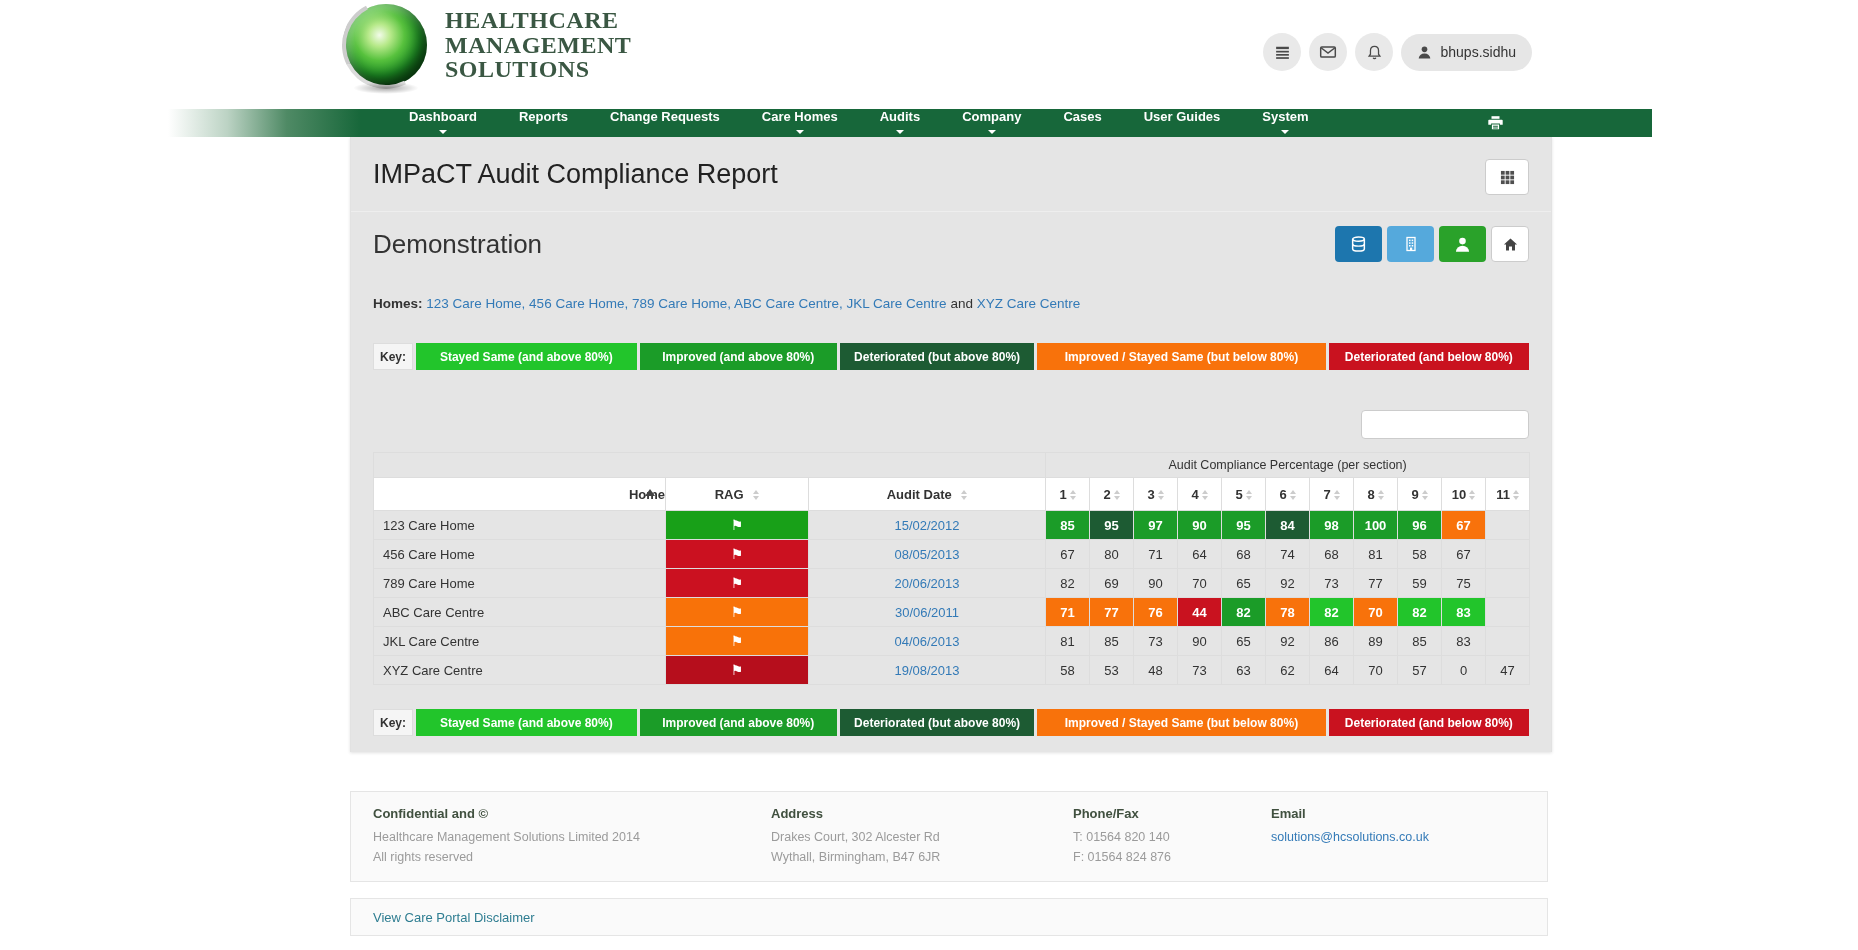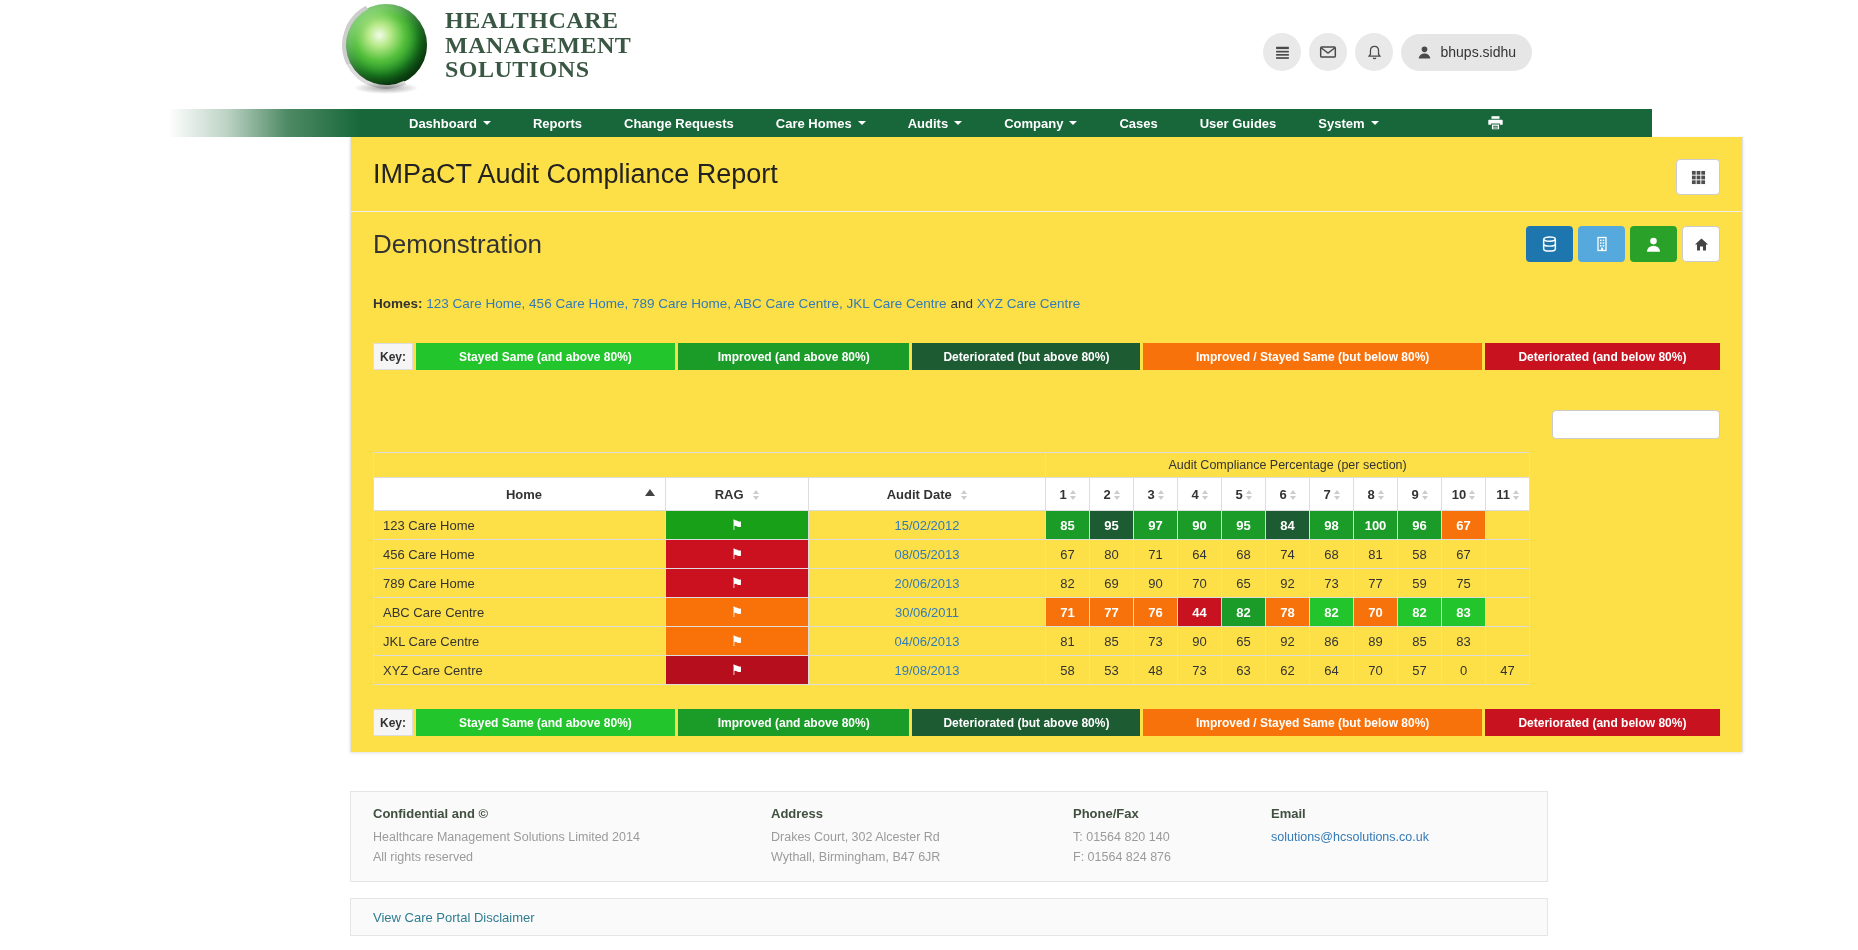--- a/index.html
+++ b/index.html
@@ -24,28 +24,28 @@
     display:flex; align-items:center; justify-content:center; cursor:pointer; }
   .user-pill { height:37px; border-radius:19px; background:#e6e6e6; padding:0 16px;
     display:flex; align-items:center; gap:8px; font-size:14px; color:#333; cursor:pointer; }
 
   
   .navbar { position:relative; margin:9px 0 0 168px; width:1484px; height:28px;
     display:flex; align-items:center;
     background:linear-gradient(90deg, #ffffff 0%, #bcd3c4 4%, #4f8a65 8%, var(--nav-green,#17673a) 13%, var(--nav-green,#17673a) 100%); }
   .nav-menu { display:flex; margin-left:220px; }
   .nav-item { display:flex; align-items:center; gap:6px; padding:0 21px; color:#fff;
-    font-size:13px; font-weight:bold; cursor:pointer; height:28px; }
+    font-size:13px; font-weight:bold; cursor:pointer; height:28px;flex-direction:column; }
   .caret { width:0; height:0; border-left:4px solid transparent; border-right:4px solid transparent;
     border-top:4px solid #fff; }
   .nav-print { position:absolute; right:148px; top:50%; transform:translateY(-50%); cursor:pointer;
     display:flex; align-items:center; }
 
   
-  .card { margin-left:350px; width:1393px; background:#fde047; padding:22px 22px 16px;
+  .card { margin-left:350px; width:1202px; background:#e5e5e5; padding:22px 22px 16px;
     border-left:1px solid #e2e2e2; border-right:1px solid #e2e2e2;
     box-shadow:0 1px 3px rgba(0,0,0,.12); }
   .title-row { display:flex; justify-content:space-between; align-items:flex-start; }
   .page-title { font-size:27px; font-weight:400; color:#222; }
   .sq-btn { width:44px; height:36px; border:1px solid #ccc; border-radius:4px; background:#fff;
     display:flex; align-items:center; justify-content:center; cursor:pointer; }
   .card-hr { border:none; border-top:1px solid #eee; margin:16px -22px 14px; }
   .section-row { display:flex; justify-content:space-between; align-items:center; }
   .section-title { font-size:26px; font-weight:400; color:#333; }
   .btn-group { display:flex; gap:5px; }
@@ -72,21 +72,21 @@
   .search-input { width:168px; height:29px; border:1px solid #ccc; border-radius:4px; padding:0 8px;
     font-size:13px; outline:none; }
 
   
   .audit-table { border-collapse:collapse; margin-top:13px; width:1156px; table-layout:fixed;
     font-size:13px; }
   .audit-table th, .audit-table td { border:1px solid #ddd; }
   .group-blank { border:1px solid #ddd; height:25px; }
   .group-head { text-align:center; font-weight:normal; font-size:12.5px; color:#333; }
   .hdr-row th { height:33px; font-size:13px; color:#333; background:#fff; cursor:pointer; }
-  .home-th { text-align:center; padding-left:9px; position:relative; }
+  .home-th { text-align:right; padding-left:9px; position:relative; }
   .asc-arrow { position:absolute; right:10px; top:11px; width:0; height:0;
     border-left:5px solid transparent; border-right:5px solid transparent; border-bottom:7px solid #444; }
   .sortset { display:inline-flex; flex-direction:column; gap:2px; margin-left:6px; vertical-align:middle; }
   .tri-up { width:0; height:0; border-left:3.5px solid transparent; border-right:3.5px solid transparent;
     border-bottom:4px solid #ccc; }
   .tri-down { width:0; height:0; border-left:3.5px solid transparent; border-right:3.5px solid transparent;
     border-top:4px solid #ccc; }
   .num-th { text-align:center; font-weight:bold; white-space:nowrap; }
   .num-th .sortset { margin-left:3px; }
   .data-row td { height:29px; }

